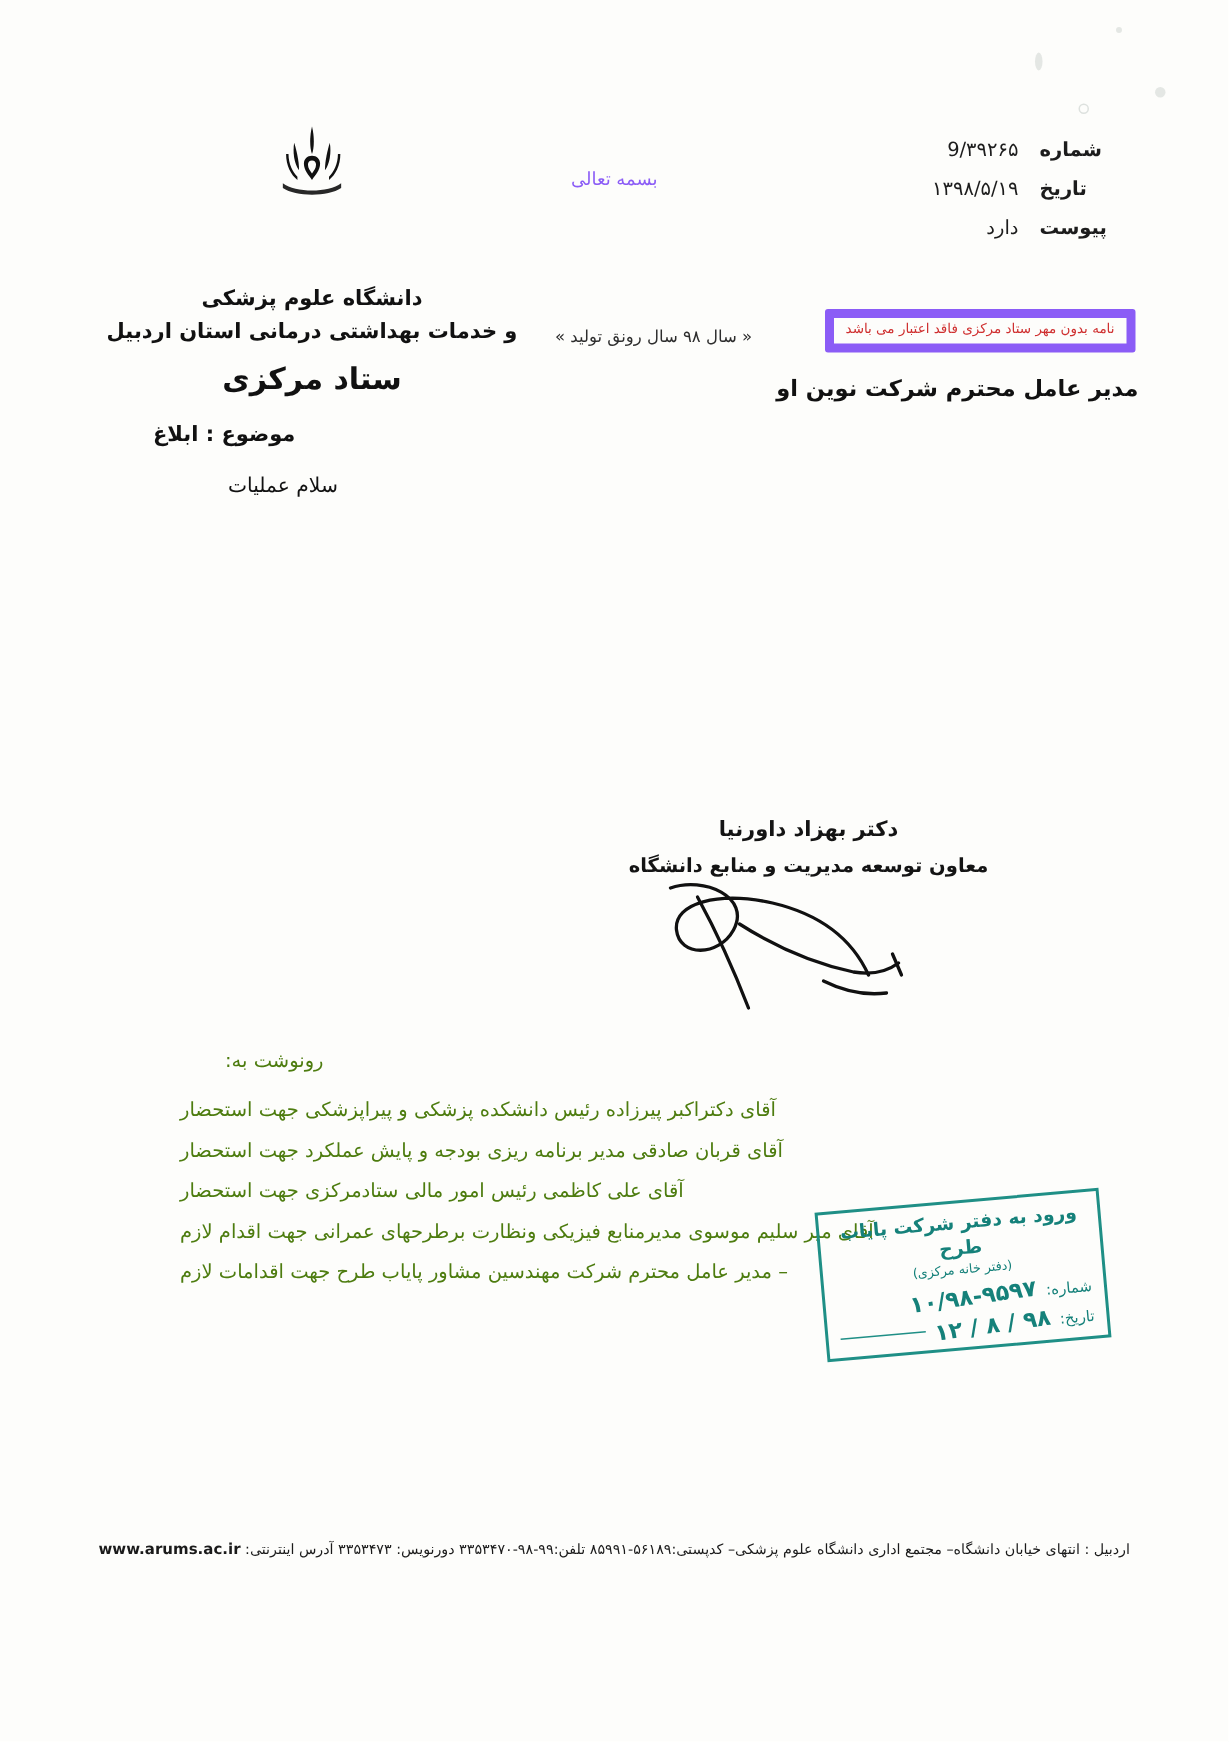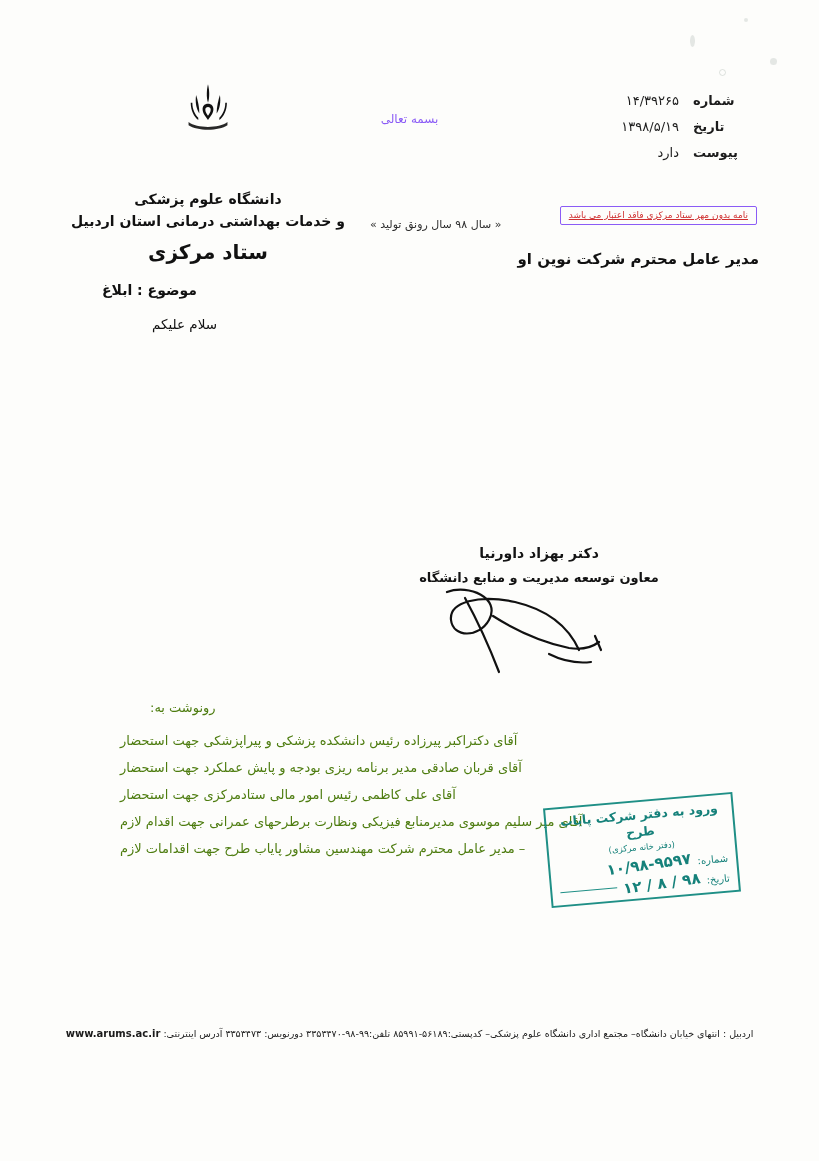--- a/index.html
+++ b/index.html
@@ -57,28 +57,27 @@
     font-weight: 700;
   }
   .meta-value {
     letter-spacing: .4px;
   }
 
   .stamp-note {
     position: absolute;
     right: 22px;
     top: 136px;
-    border: 1px solid #8b5cf6;
+    border: 6px solid #8b5cf6;
     color: #cf2f2f;
     font-size: 9px;
     padding: 3px 8px 4px;
     border-radius: 2px;
     white-space: nowrap;
     letter-spacing: .2px;
-    text-decoration: underline;
   }
 
   .besmellah {
     position: absolute;
     top: 42px;
     left: 0;
     right: 0;
     text-align: center;
     font-size: 12px;
     color: #8b5cf6;
@@ -266,21 +265,21 @@
   <div class="speck" style="left:690px;top:35px;width:5px;height:12px;"></div>
   <div class="speck" style="left:744px;top:18px;width:4px;height:4px;"></div>
   <div class="speck" style="left:770px;top:58px;width:7px;height:7px;"></div>
   <div class="speck" style="left:719px;top:69px;width:5px;height:5px;border:1px solid #c3cbc7;background:transparent;"></div>
 
   <div class="header">
 
     <div class="meta-block">
       <div class="meta-row">
         <span class="meta-label">شماره</span>
-        <span class="meta-value">۱۴/۳۹۲۶۵</span>
+        <span class="meta-value">9/۳۹۲۶۵</span>
       </div>
       <div class="meta-row">
         <span class="meta-label">تاریخ</span>
         <span class="meta-value">۱۳۹۸/۵/۱۹</span>
       </div>
       <div class="meta-row">
         <span class="meta-label">پیوست</span>
         <span class="meta-value">دارد</span>
       </div>
     </div>
@@ -305,21 +304,21 @@
       <div class="org-line2">و خدمات بهداشتی درمانی استان اردبیل</div>
       <div class="org-line3">ستاد مرکزی</div>
     </div>
 
     <div class="slogan">« سال ۹۸ سال رونق تولید »</div>
   </div>
 
   <div class="body-area">
     <div class="addressee">مدیر عامل محترم شرکت نوین او</div>
     <div class="subject">موضوع : ابلاغ</div>
-    <div class="salutation">سلام علیکم</div>
+    <div class="salutation">سلام عملیات</div>
   </div>
 
   <div class="signature">
     <div class="sign-name">دکتر بهزاد داورنیا</div>
     <div class="sign-title">معاون توسعه مدیریت و منابع دانشگاه</div>
     <svg class="sign-ink" viewBox="0 0 190 110">
       <g fill="none" stroke="#111" stroke-width="2.2" stroke-linecap="round">
         <path d="M18 16 C40 8 72 22 60 44 C50 62 24 62 22 44 C20 26 50 18 86 26 C120 34 140 52 150 74"></path>
         <path d="M36 22 C48 44 60 70 70 96"></path>
         <path d="M64 40 C86 54 112 66 140 72 C152 74 162 72 170 66"></path>

